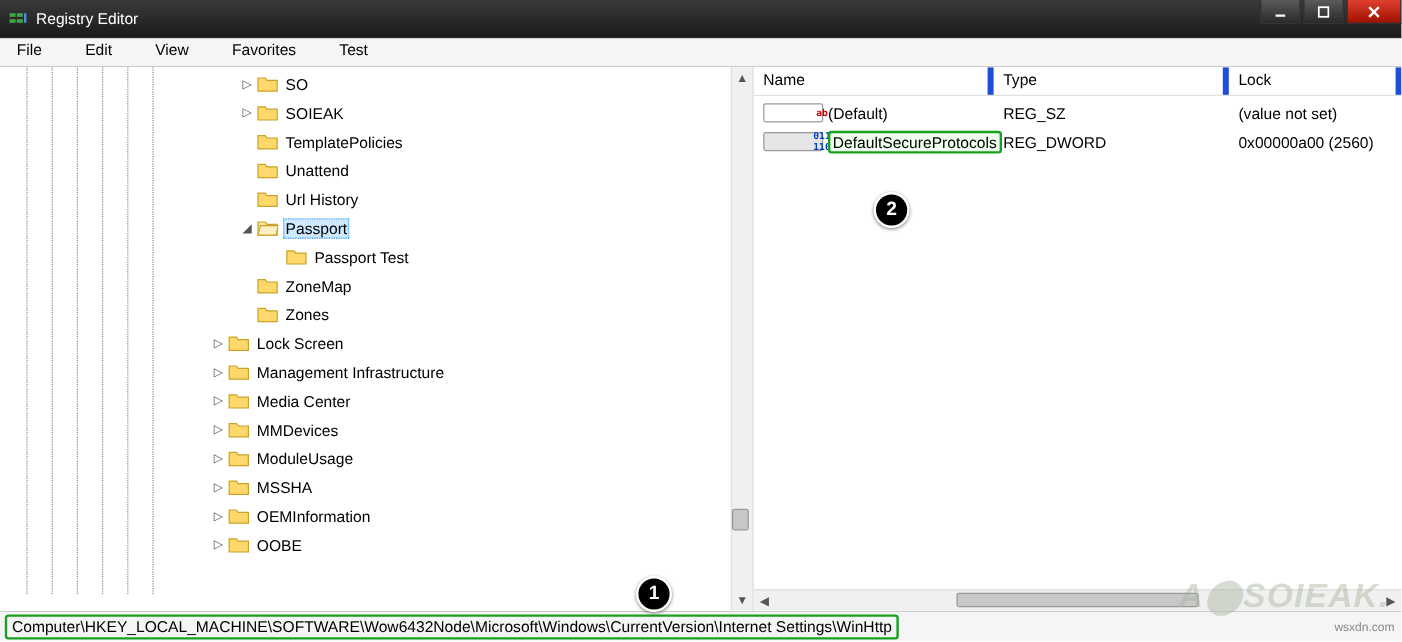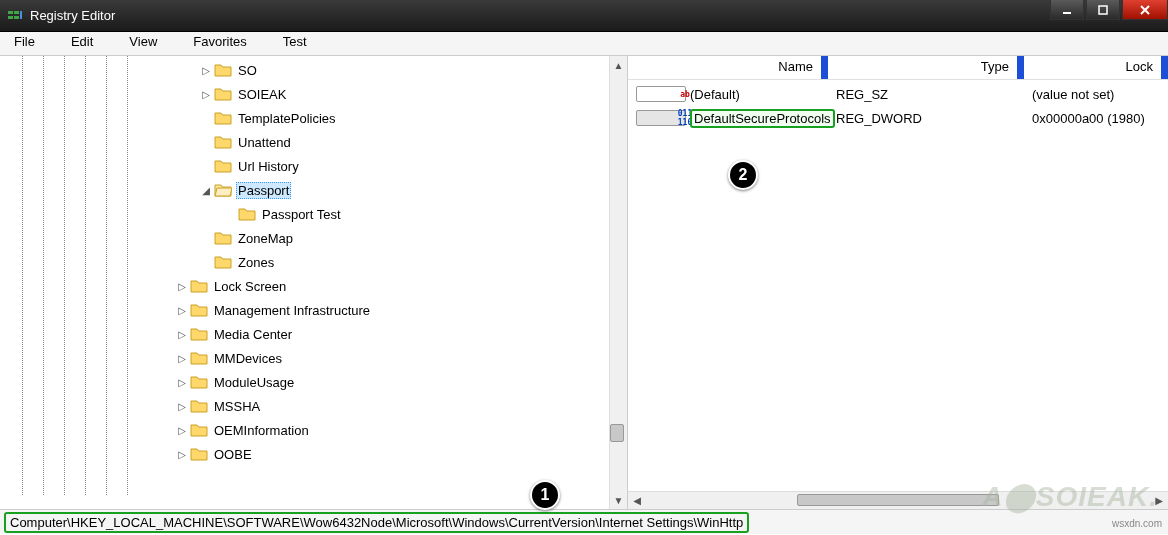--- a/index.html
+++ b/index.html
@@ -71,21 +71,21 @@
       width: 12px; height: 12px; display:inline-flex; align-items:center; justify-content:center;
       font-size: 10px; color: #555; margin-right: 2px;
     }
     .tree-row .folder-icon { width: 18px; height: 16px; margin-right: 4px; display:inline-flex; }
     .tree-row .folder-icon svg {}
     .tree-row .label { padding: 1px 2px; }
     .tree-row.selected .label { background:#cde8ff; border: 1px dotted #3399ff; padding:0 1px; }
 
     .list-pane { flex:1; height:100%; position:relative; background:#fff; overflow:hidden;}
     .list-header { display:flex; height:24px; border-bottom: 1px solid #e0e0e0; font-size: 13px; }
-    .list-header .col { padding: 3px 8px; border-right: 7px solid #1d4ed8; text-align: right; }
+    .list-header .col { padding: 3px 8px; border-right: 5px solid #1d4ed8; }
     .col-name { width: 200px; }
     .col-type { width: 196px; }
     .col-data { flex:1; }
     .list-rows { padding: 2px 0; }
     .list-row { display:flex; height: 24px; align-items:center; font-size:13px; }
     .list-row .cell { padding: 0 8px; }
     .reg-icon { width:16px; height:16px; margin-right:4px; display:inline-flex; align-items:center; justify-content:center; border:1px solid #999; border-radius:2px; font-size:8px; font-weight:bold; font-family: monospace; padding-left: 48px; }
     .reg-icon.sz { background:#fff; color:#c00; }
     .reg-icon.dw { background:#e5e5e5; color:#0040c0; }
     .list-row .cell-name { width: 200px; display:flex; align-items:center;}
@@ -367,21 +367,21 @@
           <div class="cell cell-type">REG_SZ</div>
           <div class="cell cell-data">(value not set)</div>
         </div>
         <div class="list-row">
           <div class="cell cell-name">
             <span class="reg-icon dw">011
 110</span>
             <span class="val-name highlight">DefaultSecureProtocols</span>
           </div>
           <div class="cell cell-type">REG_DWORD</div>
-          <div class="cell cell-data">0x00000a00 (1980)</div>
+          <div class="cell cell-data">0x00000a00 (2560)</div>
         </div>
       </div>
     <div class="hscroll">
       <div class="arrow">◀</div>
       <div class="track">
           <div class="thumb"></div>
         </div>
       <div class="arrow">▶</div>
     </div>
   </div>

